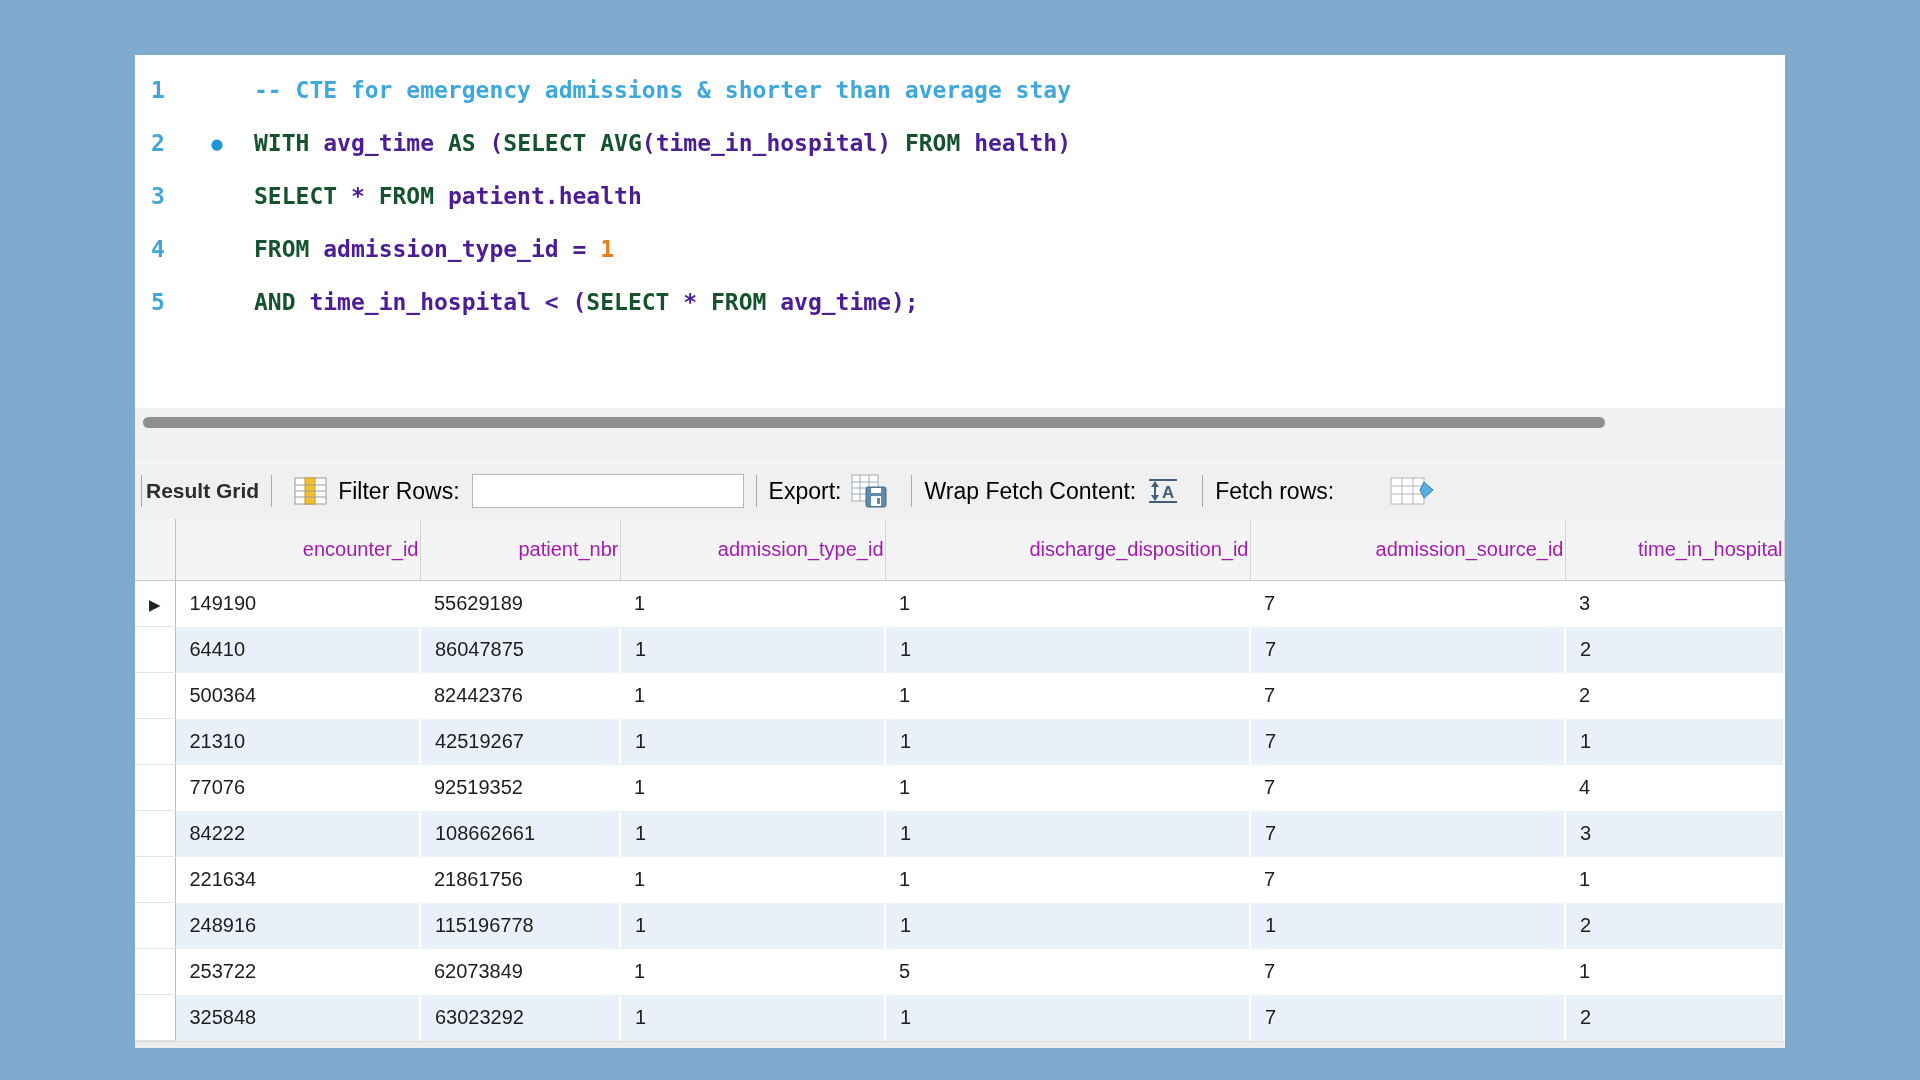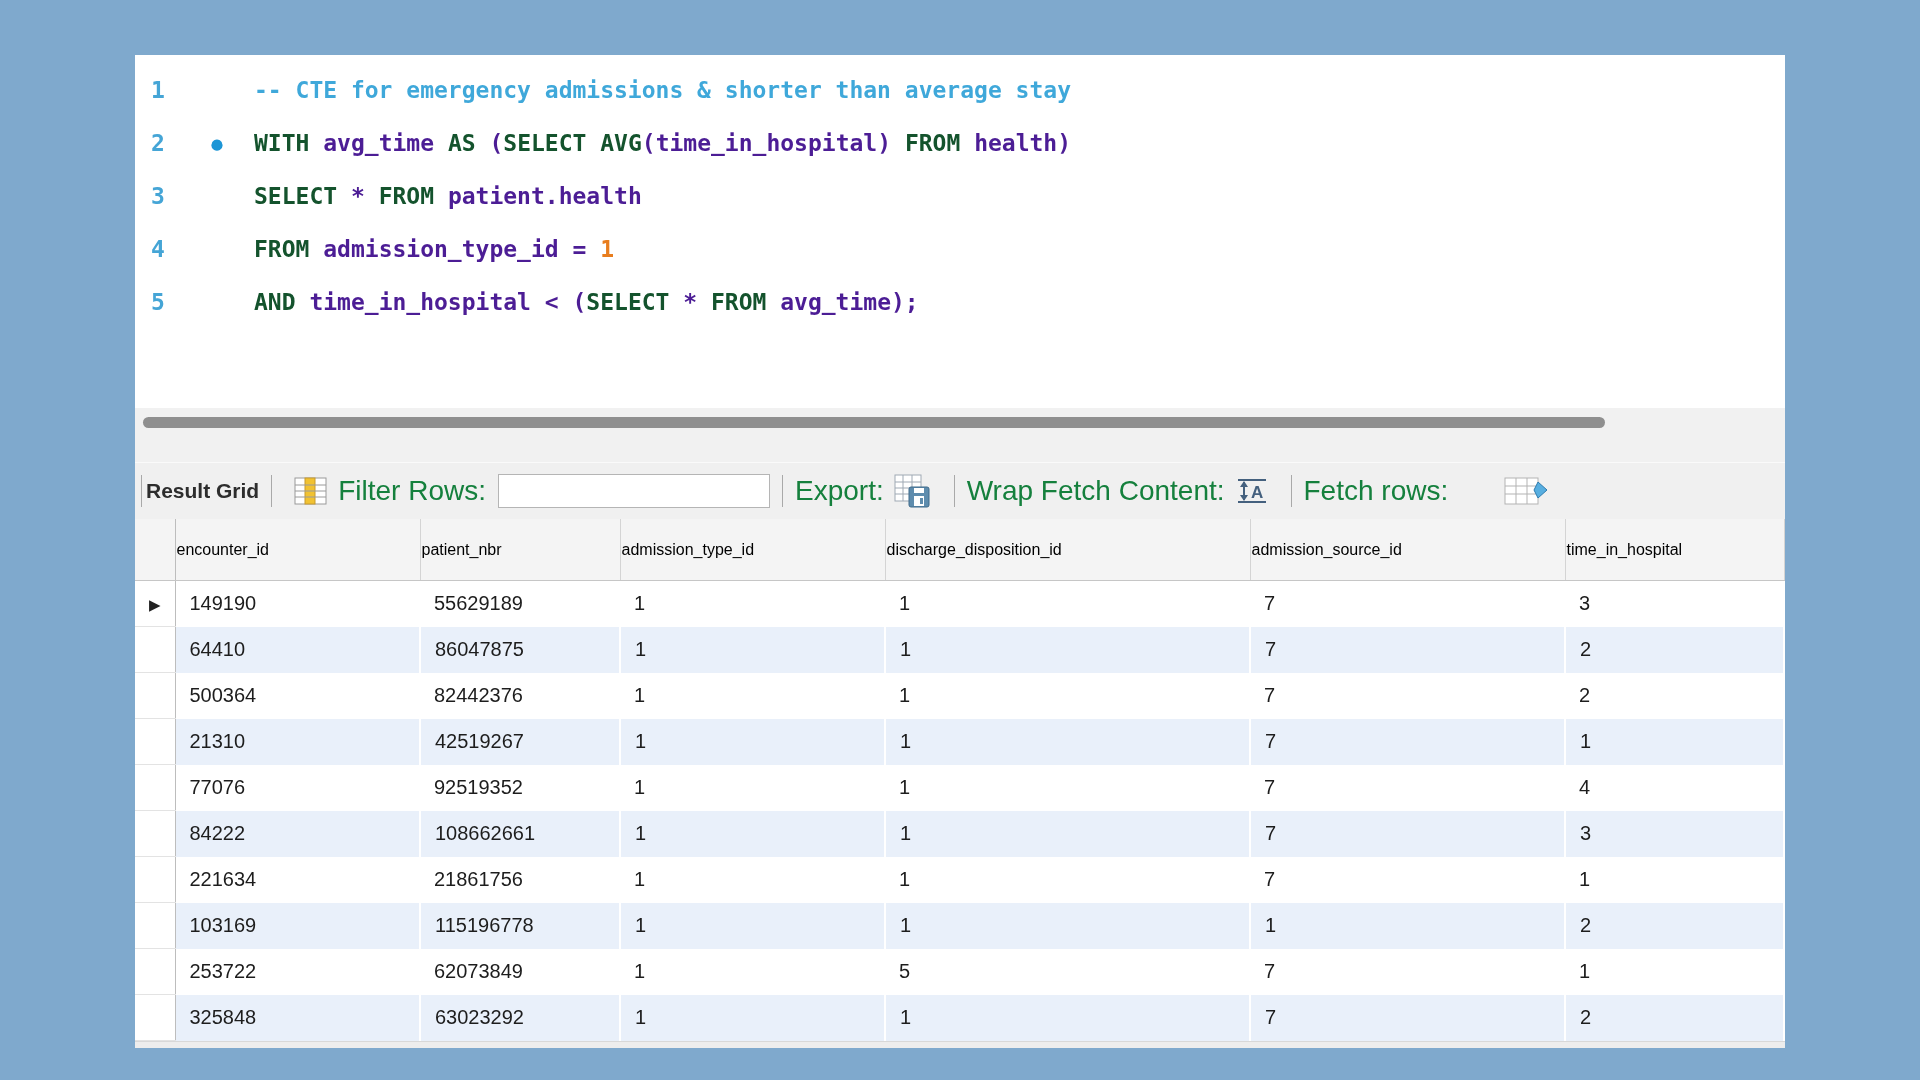--- a/index.html
+++ b/index.html
@@ -35,37 +35,37 @@
     background:#8f8f8f; border-radius:6px;
   }
 
   
   .toolbar {
     height:56px; background:#f0f0f0; display:flex; align-items:center;
     border-top:1px solid #fafafa;
   }
   .vsep { width:1px; height:32px; background:#a9a9a9; margin:0 12px; flex:0 0 auto; }
   .tb-title { font-size:21px; font-weight:bold; color:#2d2d2d; margin-left:4px; }
-  .tb-label { font-size:28px; color:#15803d; }
+  .tb-label { font-size:23px; color:#000000; }
   .tb-icon { margin:0 10px; display:flex; align-items:center; }
   .filter-input {
     width:272px; height:34px; margin-left:12px; box-sizing:border-box;
     border:1px solid #b5b5b5; background:#ffffff; font-size:19px; padding:0 8px;
     font-family:"Liberation Sans", sans-serif;
   }
   .sp8 { width:8px; flex:0 0 auto; }
 
   
   .grid-table { border-collapse:collapse; width:100%; table-layout:fixed; }
   .col-gutter { width:40px; }
   .col-1 { width:245px; } .col-2 { width:200px; } .col-3 { width:265px; }
   .col-4 { width:365px; } .col-5 { width:315px; } .col-6 { width:auto; }
   .grid-table th {
-    height:59px; background:#f4f4f4; font-weight:normal; font-size:16px; color:#000000;
-    border-bottom:1px solid #c6c6c6; border-right:1px solid #d4d4d4; text-align:left;
+    height:59px; background:#f4f4f4; font-weight:normal; font-size:20px; color:#a21caf;
+    border-bottom:1px solid #c6c6c6; border-right:1px solid #d4d4d4; text-align:right;
     overflow:hidden; white-space:nowrap;
   }
   .grid-table th.gutter-h { border-right:1px solid #bdbdbd; }
   .grid-table td {
     height:45px; font-size:20px; color:#1d1d1d; padding:0 0 0 14px;
     overflow:hidden; white-space:nowrap;
   }
   .grid-table td.gutter {
     padding:0; text-align:center; background:#ffffff;
     border-right:1px solid #bdbdbd; border-bottom:1px solid #e3e3e3;
@@ -237,21 +237,21 @@
           <td class="gutter"></td>
           <td class="data">221634</td>
           <td class="data">21861756</td>
           <td class="data">1</td>
           <td class="data">1</td>
           <td class="data">7</td>
           <td class="data">1</td>
         </tr>
         <tr class="even">
           <td class="gutter"></td>
-          <td class="data">103169</td>
+          <td class="data">248916</td>
           <td class="data">115196778</td>
           <td class="data">1</td>
           <td class="data">1</td>
           <td class="data">1</td>
           <td class="data">2</td>
         </tr>
         <tr class="odd">
           <td class="gutter"></td>
           <td class="data">253722</td>
           <td class="data">62073849</td>

